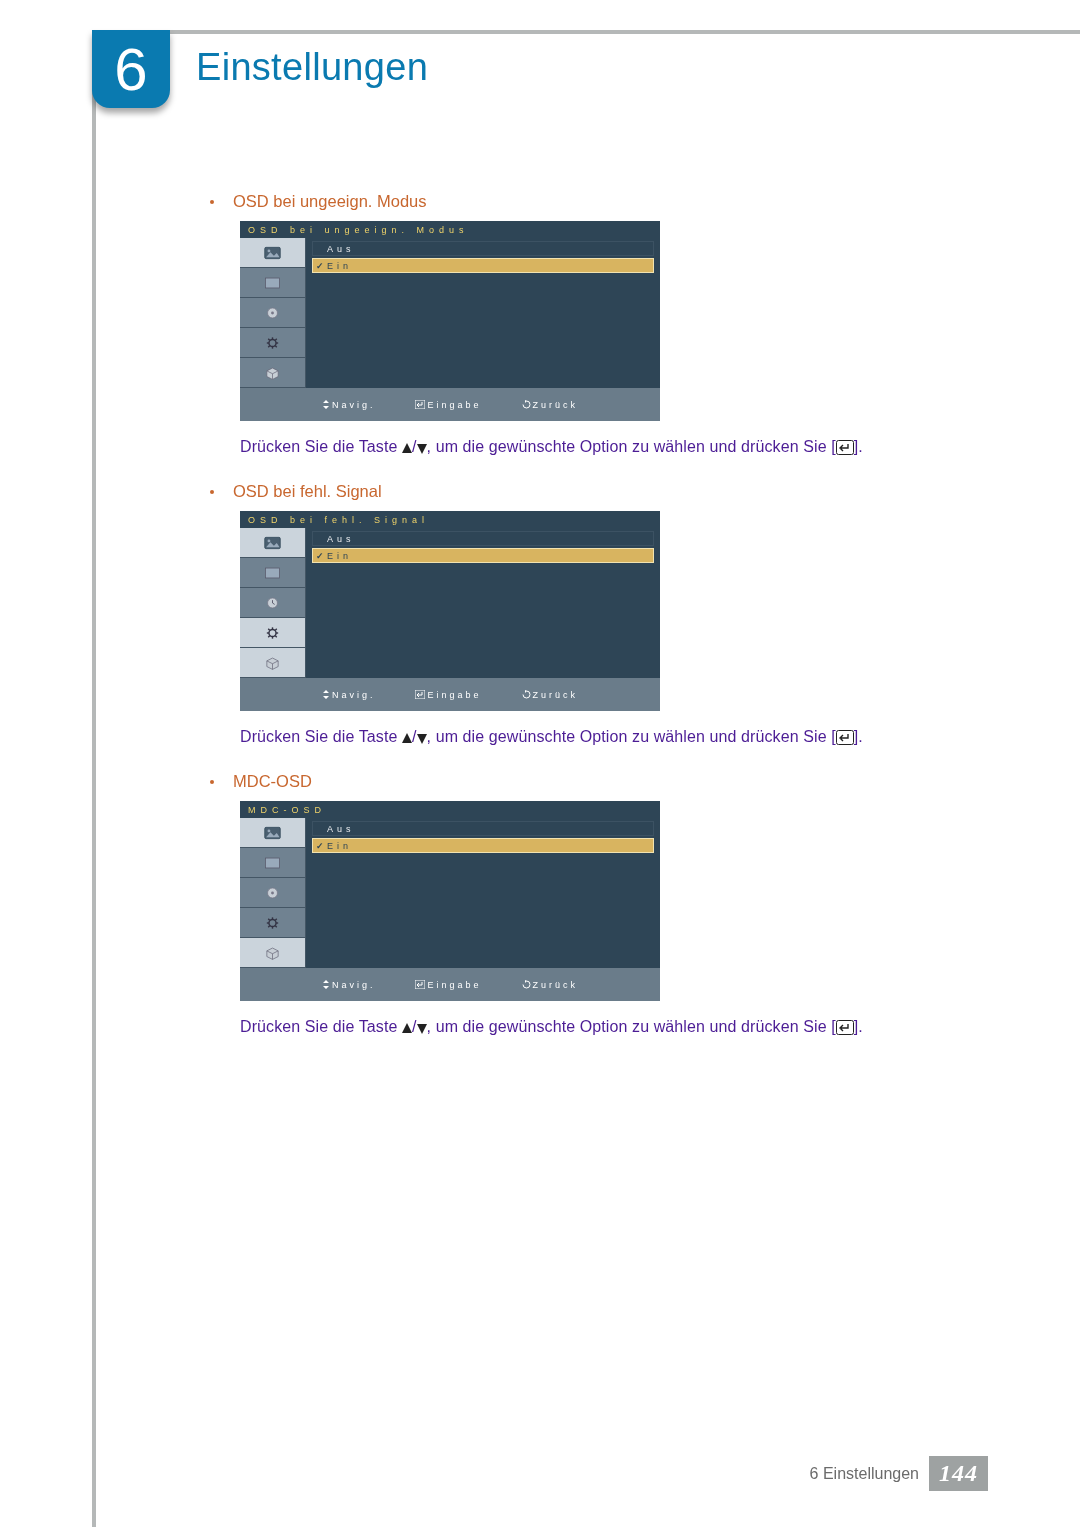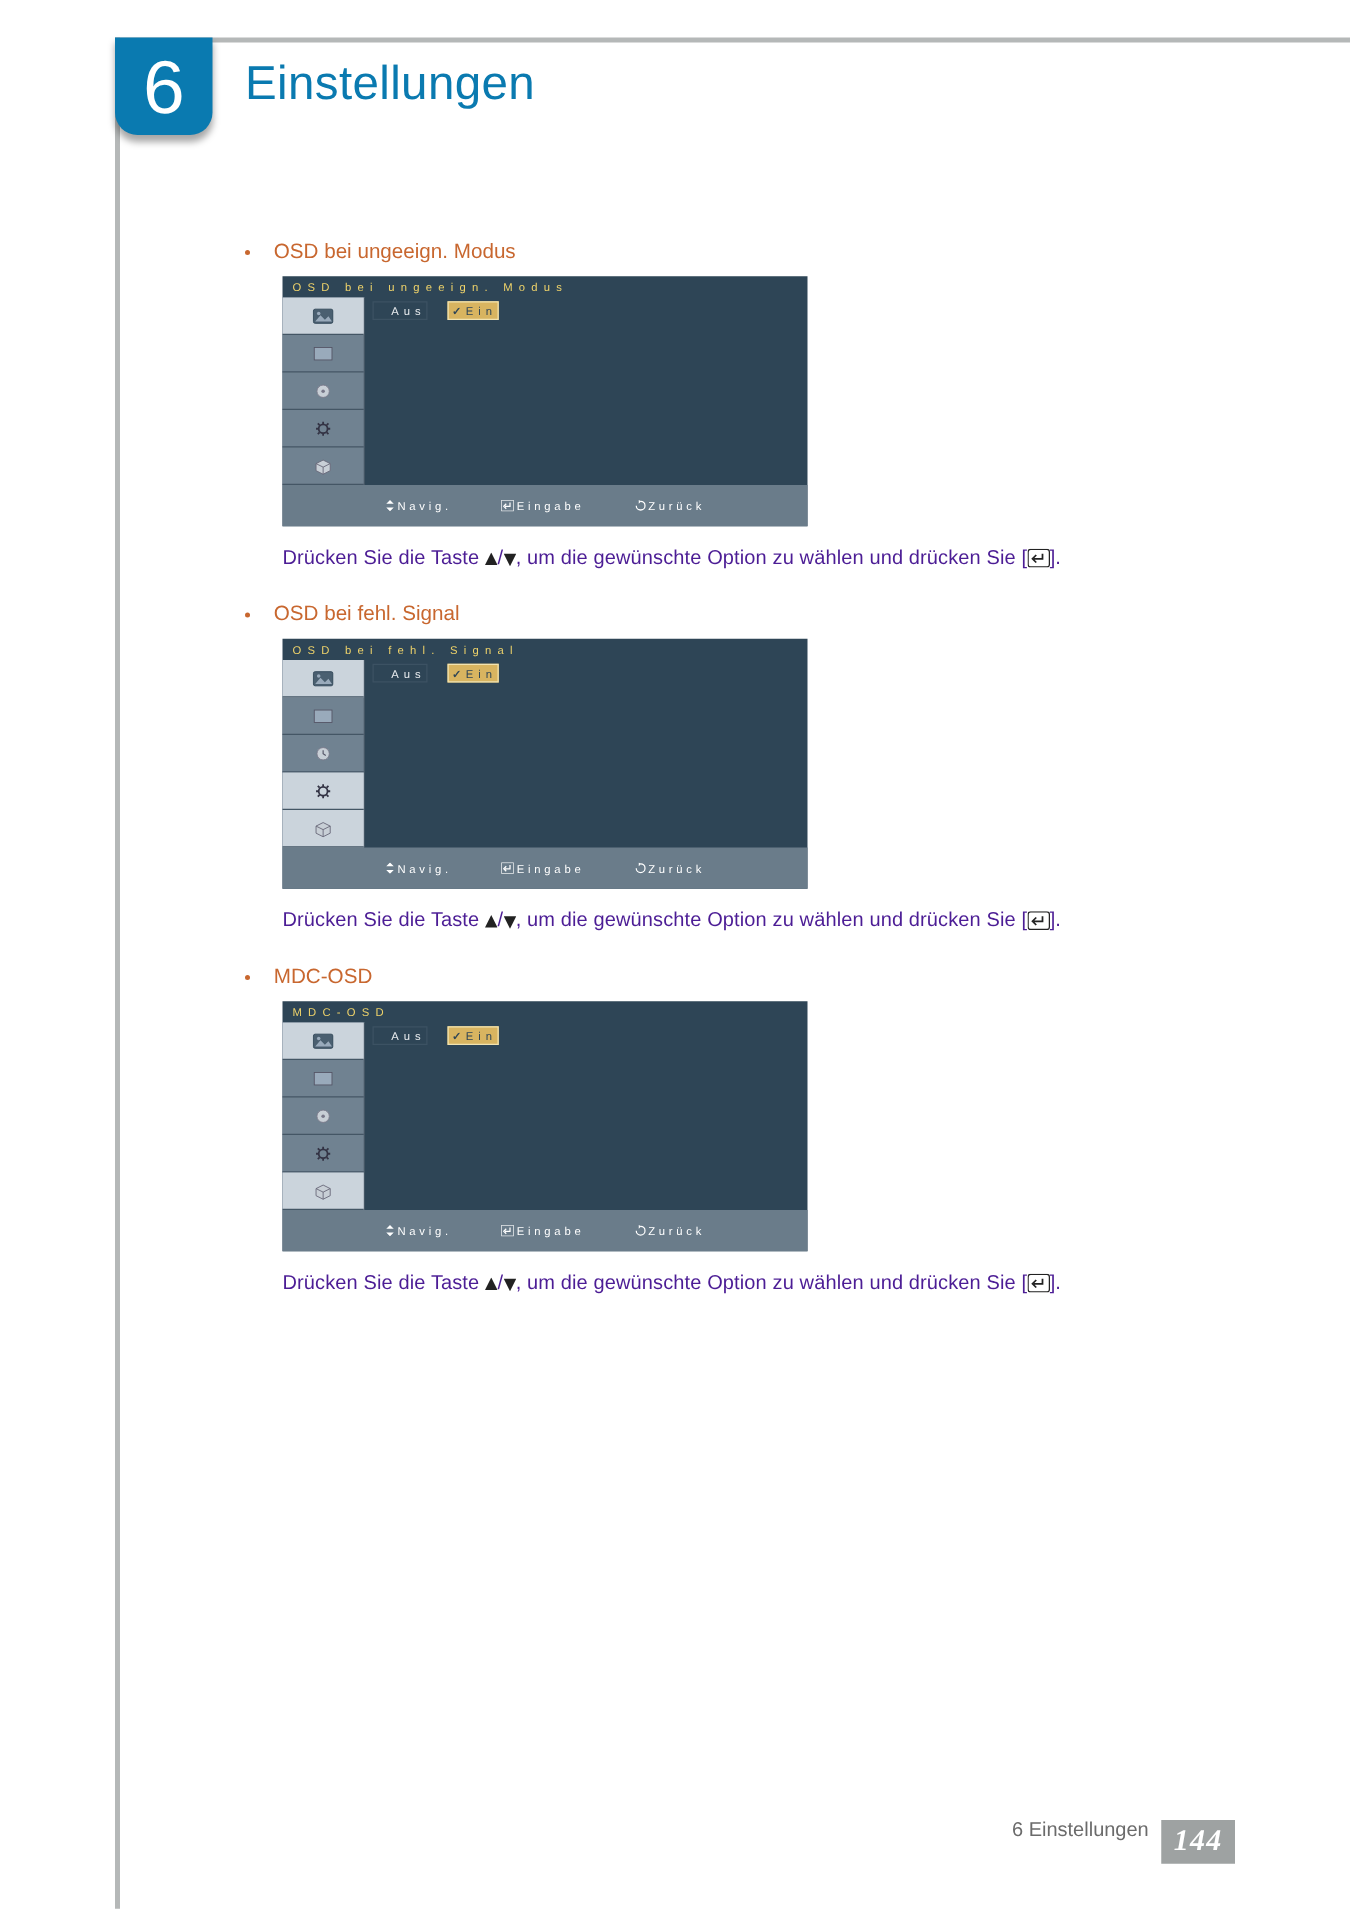--- a/index.html
+++ b/index.html
@@ -3,49 +3,49 @@
 <meta charset="utf-8">
 <style>
   * { margin:0; padding:0; box-sizing:border-box; }
   body { font-family: Arial, Helvetica, sans-serif; background:#fff; width:1080px; height:1527px; position:relative; color:#333; }
   .top-rule { position:absolute; left:92px; right:0; top:30px; height:4px; background:#b5b8b8; }
   .left-rule { position:absolute; left:92px; top:30px; width:4px; bottom:0; background:#b5b8b8; }
   .chapter-tab { position:absolute; left:92px; top:30px; width:78px; height:78px; background:#0a7ab0; border-radius:0 0 18px 18px; box-shadow:0 5px 6px rgba(0,0,0,.35); display:flex; align-items:center; justify-content:center; }
   .chapter-tab span { color:#fff; font-size:60px; font-weight:400; }
   .page-title { position:absolute; left:196px; top:46px; font-size:38px; font-weight:400; color:#0a7ab0; letter-spacing:.3px;text-align:right; }
 
-  .content { position:absolute; left:196px; top:192px; width:680px; }
+  .content { position:absolute; left:210px; top:192px; width:680px; }
 
   .bullet-row { display:flex; align-items:flex-start; margin-bottom:10px; }
   .bullet-dot { width:4px; height:4px; border-radius:50%; background:#c8672f; margin-top:8px; margin-right:19px; flex-shrink:0; }
   .bullet-label { font-size:16.5px; color:#c8672f; }
 
   .osd-block { margin-left:30px; margin-bottom:14px; }
   .osd { width:420px; background:#2e4556; }
   .osd-title { height:17px; display:flex; align-items:center; padding-left:8px; color:#efd36a; font-size:9px; letter-spacing:5px; }
   .osd-body { display:flex; }
   .osd-side { width:66px; background:#708291; display:flex; flex-direction:column; border-right:1px solid #445665;}
   .osd-side .cell { height:30px; border-bottom:1px solid #445665; display:flex; align-items:center; justify-content:center; }
   .osd-side .cell.active { background:#cbd4dc; }
   .osd-side .ic { width:17px; height:14px; }
-  .osd-main { flex:1; padding:3px 6px 4px 6px; display:flex; flex-direction:row; gap:16px; }
+  .osd-main { flex:1; padding:3px 6px 4px 6px; display:flex; flex-direction:column; gap:2px; }
   .opt { height:15px; display:flex; align-items:center; border:1px solid #3c5263; padding-left:14px; }
   .opt span { color:#e9ecef; font-size:9px; letter-spacing:4px; }
   .opt.sel { background:#d8b460; border-color:#f2e3b0; }
   .opt.sel span { color:#2e4556; }
   .opt .chk { position:absolute; }
   .chk-wrap { position:relative; display:flex; align-items:center; }
   .chk { width:10px; height:10px; background:#d8b460; color:#2e4556; font-size:9px; text-align:center; line-height:10px; margin-left:-11px; margin-right:1px; font-weight:bold;}
   .osd-foot { height:33px; background:#6a7c8a; display:flex; align-items:center; justify-content:center; gap:40px; color:#fff; font-size:9px; letter-spacing:3px; }
   .osd-foot span svg { vertical-align:-1px; margin-right:2px; }
 
   .instr { margin-left:30px; font-size:16px; color:#4c1d95; line-height:1.45; margin-bottom:24px; letter-spacing:.1px;}
   .instr svg { vertical-align:-3px; }
 
-  .footer { position:absolute; bottom:36px; right:92px; display:flex; font-size:16px; }
+  .footer { position:absolute; bottom:36px; right:92px; display:flex; align-items:center; font-size:16px; }
   .footer .ftxt { color:#6b6b6b; margin-right:10px; }
   .footer .pg { background:#9ea2a2; color:#fff; padding:4px 10px; font-size:24px; font-weight:bold; letter-spacing:1px; font-style:italic;font-family:Liberation Serif, serif;}
 </style>
 </head>
 <body>
 
 <div class="top-rule"></div>
 <div class="left-rule"></div>
 <div class="chapter-tab">
   <span>6</span>

